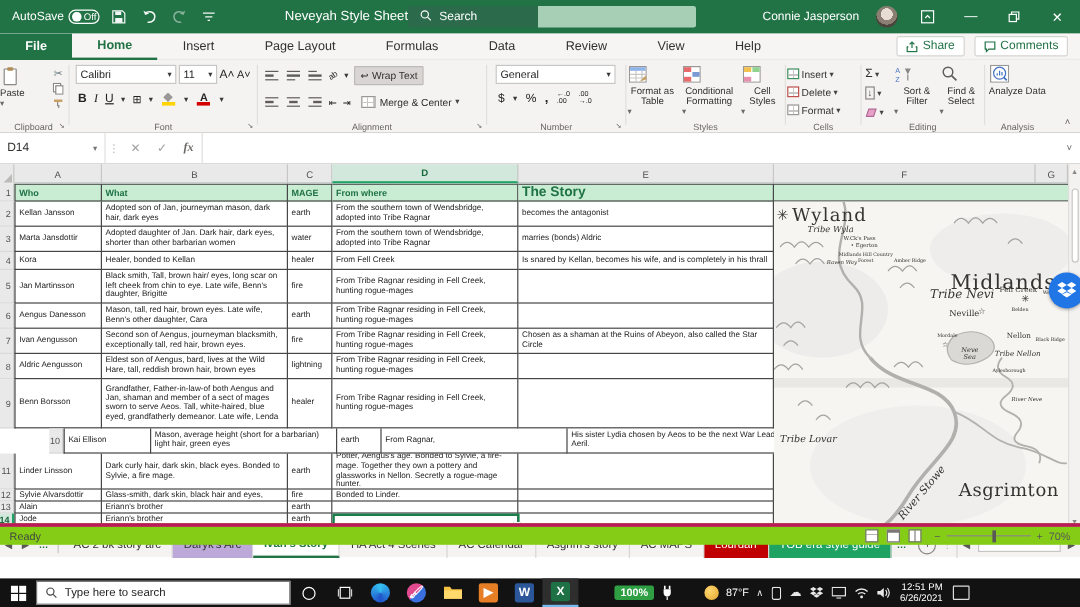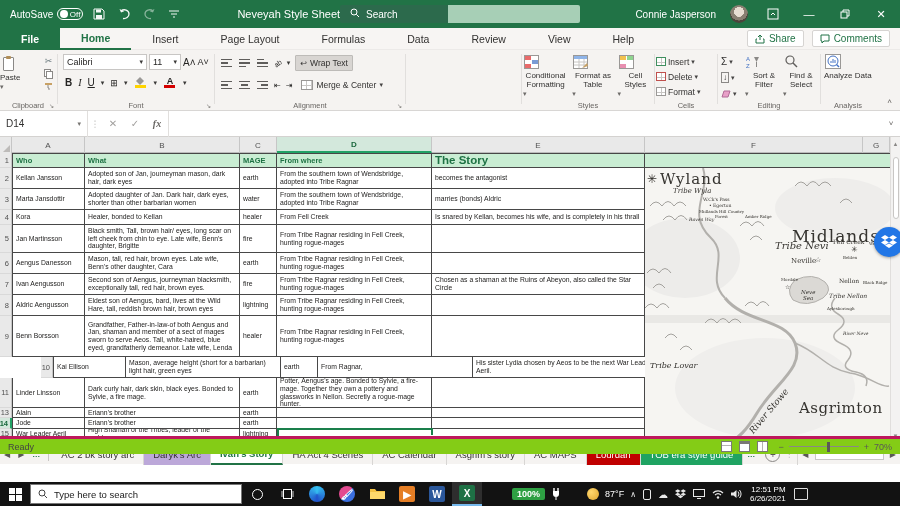--- a/index.html
+++ b/index.html
@@ -330,45 +330,61 @@
           <span class="grid16" style="width:12px;height:10px"></span>
           <span>Merge &amp; Center</span>
           <span class="caret">▾</span>
         </span>
     </div>
     <span class="glabel">Alignment</span>
     <span class="launch">↘</span>
   </div>
   <div class="gsep" style="left:405px"></div>
 
+  <div class="group" style="left:407px;width:113px">
+    <span class="selbox" style="width:100px;margin:4px 6px 0">
+        <span>General</span>
+        <span class="caret">▾</span>
+      </span>
+    <div style="display:flex;align-items:center;gap:7px;margin:6px 8px 0;font-size:10px">
+      <span>$</span>
+        <span class="caret">▾</span>
+      <span>%</span>
+      <b style="font-size:11px">,</b>
+      <span style="font-size:6px">←.0<br>.00</span>
+      <span style="font-size:6px">.00<br>→.0</span>
+    </div>
+    <span class="glabel">Number</span>
+    <span class="launch">↘</span>
+  </div>
   <div class="gsep" style="left:521px"></div>
 
   <div class="group" style="left:523px;width:130px;display:flex;justify-content:center;gap:4px">
+    <div class="bigbtn" style="width:42px">
+      <span class="bic">
+          <svg width="15" height="14" viewBox="0 0 15 14">
+            <rect x="0.5" y="0.5" width="14" height="13" fill="#fff" stroke="#9a9896"></rect>
+            <rect x="1" y="1" width="13" height="3" fill="#8fb4e8"></rect>
+            <path d="M1 7h13M1 10h13M6 4v9M11 4v9" stroke="#c8c6c4"></path>
+            <path d="M9 13 L14 8 L15 11 Z" fill="#c8a165"></path>
+          </svg>
+        </span>
+      <span>Format as Table</span>
+        <span class="caret" style="color:#5f5d5b">▾</span>
+    </div>
     <div class="bigbtn" style="width:46px">
       <span class="bic">
           <svg width="15" height="14" viewBox="0 0 15 14">
             <rect x="0.5" y="0.5" width="14" height="13" fill="#fff" stroke="#9a9896"></rect>
             <rect x="1" y="1" width="6" height="4" fill="#e86a6a"></rect>
             <rect x="8" y="5" width="6" height="4" fill="#7a9bd4"></rect>
             <rect x="1" y="9" width="6" height="4" fill="#e86a6a"></rect>
           </svg>
         </span>
       <span>Conditional Formatting</span>
-        <span class="caret" style="color:#5f5d5b">▾</span>
-    </div>
-    <div class="bigbtn" style="width:42px">
-      <span class="bic">
-          <svg width="15" height="14" viewBox="0 0 15 14">
-            <rect x="0.5" y="0.5" width="14" height="13" fill="#fff" stroke="#9a9896"></rect>
-            <rect x="1" y="1" width="13" height="3" fill="#8fb4e8"></rect>
-            <path d="M1 7h13M1 10h13M6 4v9M11 4v9" stroke="#c8c6c4"></path>
-            <path d="M9 13 L14 8 L15 11 Z" fill="#c8a165"></path>
-          </svg>
-        </span>
-      <span>Format as Table</span>
         <span class="caret" style="color:#5f5d5b">▾</span>
     </div>
     <div class="bigbtn" style="width:36px">
       <span class="bic">
           <svg width="15" height="14" viewBox="0 0 15 14">
             <rect x="0.5" y="0.5" width="14" height="13" fill="#fff" stroke="#9a9896"></rect>
             <rect x="1" y="1" width="6" height="4" fill="#f2c14e"></rect>
             <rect x="8" y="1" width="6" height="4" fill="#8fd48f"></rect>
             <rect x="1" y="9" width="6" height="4" fill="#e88fb0"></rect>
           </svg>
@@ -570,20 +586,28 @@
         <div class="cell c2" style="width: 37px;">earth</div>
         <div class="cell c3" style="width: 155px;">From Ragnar,</div>
         <div class="cell c4" style="width: 213px;">His sister Lydia chosen by Aeos to be the next War Leader after Aeril.</div>
       </div>
       <div class="grow" style="height: 30px;">
         <div class="gut">11</div>
         <div class="cell c0" style="width: 73px;">Linder  Linsson</div>
         <div class="cell c1" style="width: 155px;">Dark curly hair, dark skin, black eyes. Bonded to Sylvie, a fire mage.</div>
         <div class="cell c2" style="width: 37px;">earth</div>
         <div class="cell c3" style="width: 155px;">Potter, Aengus's age. Bonded to Sylvie, a fire-mage. Together they own a pottery and glassworks in Nellon. Secretly a rogue-mage hunter.</div>
+        <div class="cell c4" style="width: 213px;"></div>
+      </div>
+      <div class="grow" style="height: 10px;">
+        <div class="gut">12</div>
+        <div class="cell c0" style="width: 73px;">Sylvie Alvarsdottir</div>
+        <div class="cell c1" style="width: 155px;">Glass-smith, dark skin, black hair and eyes,</div>
+        <div class="cell c2" style="width: 37px;">fire</div>
+        <div class="cell c3" style="width: 155px;">Bonded to Linder.</div>
         <div class="cell c4" style="width: 213px;"></div>
       </div>
       <div class="grow" style="height: 10px;">
         <div class="gut">13</div>
         <div class="cell c0" style="width: 73px;">Alain</div>
         <div class="cell c1" style="width: 155px;">Eriann's brother</div>
         <div class="cell c2" style="width: 37px;">earth</div>
         <div class="cell c3" style="width: 155px;"></div>
         <div class="cell c4" style="width: 213px;"></div>
       </div>

